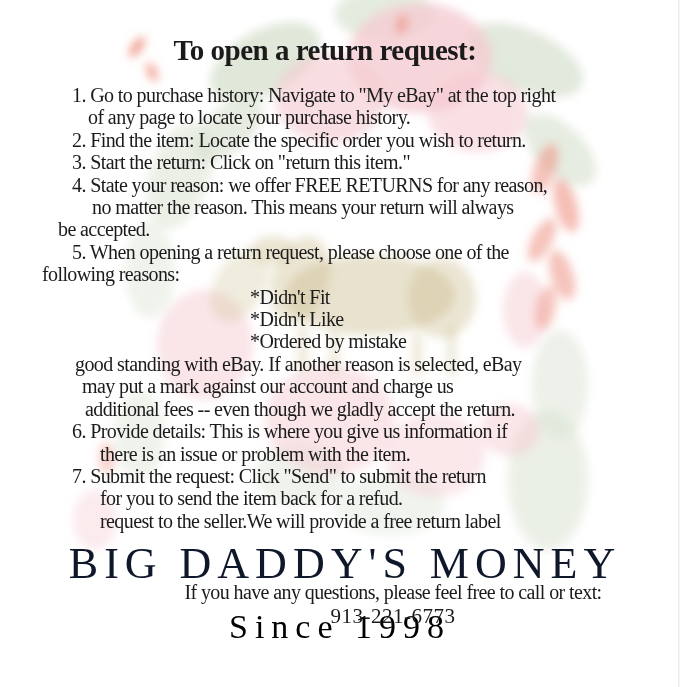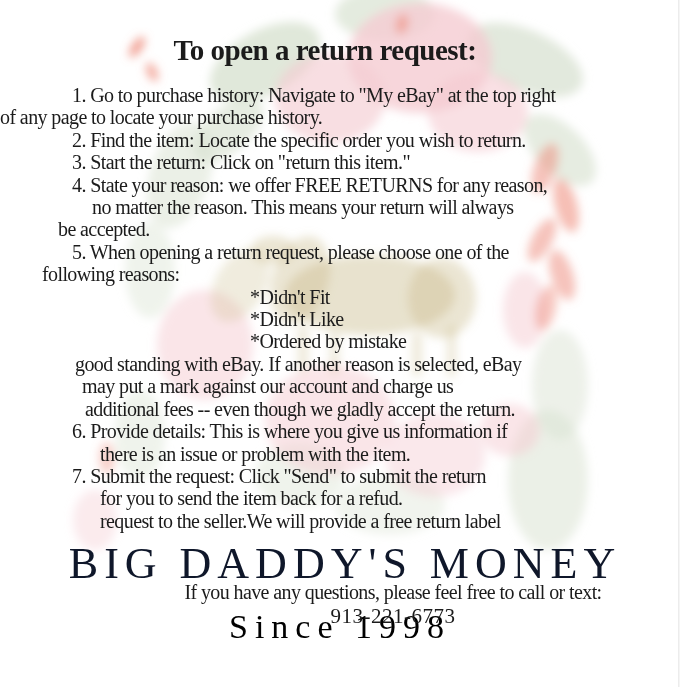--- a/index.html
+++ b/index.html
@@ -22,21 +22,21 @@
   #title {
     position:absolute; top:34px; left:0; width:650px; z-index:2;
     text-align:center; font-size:29px; font-weight:700; letter-spacing:-0.5px;
   }
   #lines { position:absolute; top:84px; left:0; width:699px; z-index:2; }
   .ln {
     font-size:20px; line-height:22.4px; letter-spacing:-0.6px;
     white-space:nowrap;
   }
   .p72{padding-left:72px}.p75{padding-left:75px}.p78{padding-left:78px}
-  .p82{padding-left:82px}.p85{padding-left:85px}.p88{}
+  .p82{padding-left:82px}.p85{padding-left:85px}.p88{padding-left:88px}
   .p92{padding-left:92px}.p95{padding-left:58px}.p98{padding-left:42px}
   .p100{padding-left:100px}.p250{padding-left:250px}
   #footer {
     position:absolute; top:580px; left:0; width:690px; z-index:2;
     text-align:center;
     margin-left:48px;
   }
   #footer .contact { font-size:20px; line-height:24px; letter-spacing:-0.6px; }
   #footer .phone   { font-size:21px; line-height:25px; letter-spacing:0.5px; }
 </style>

